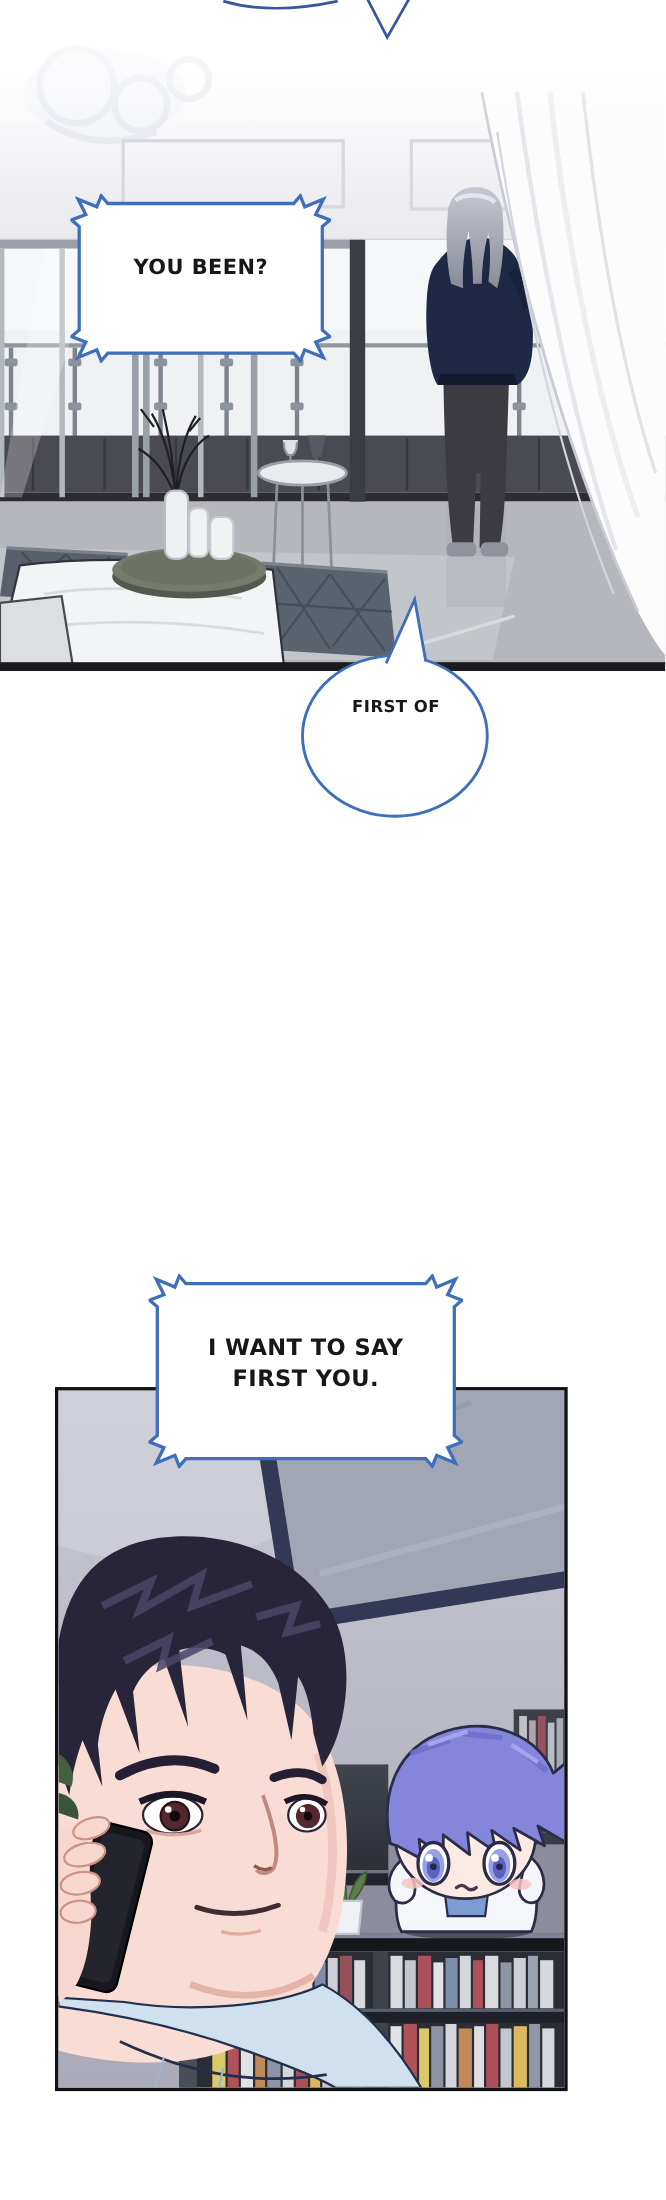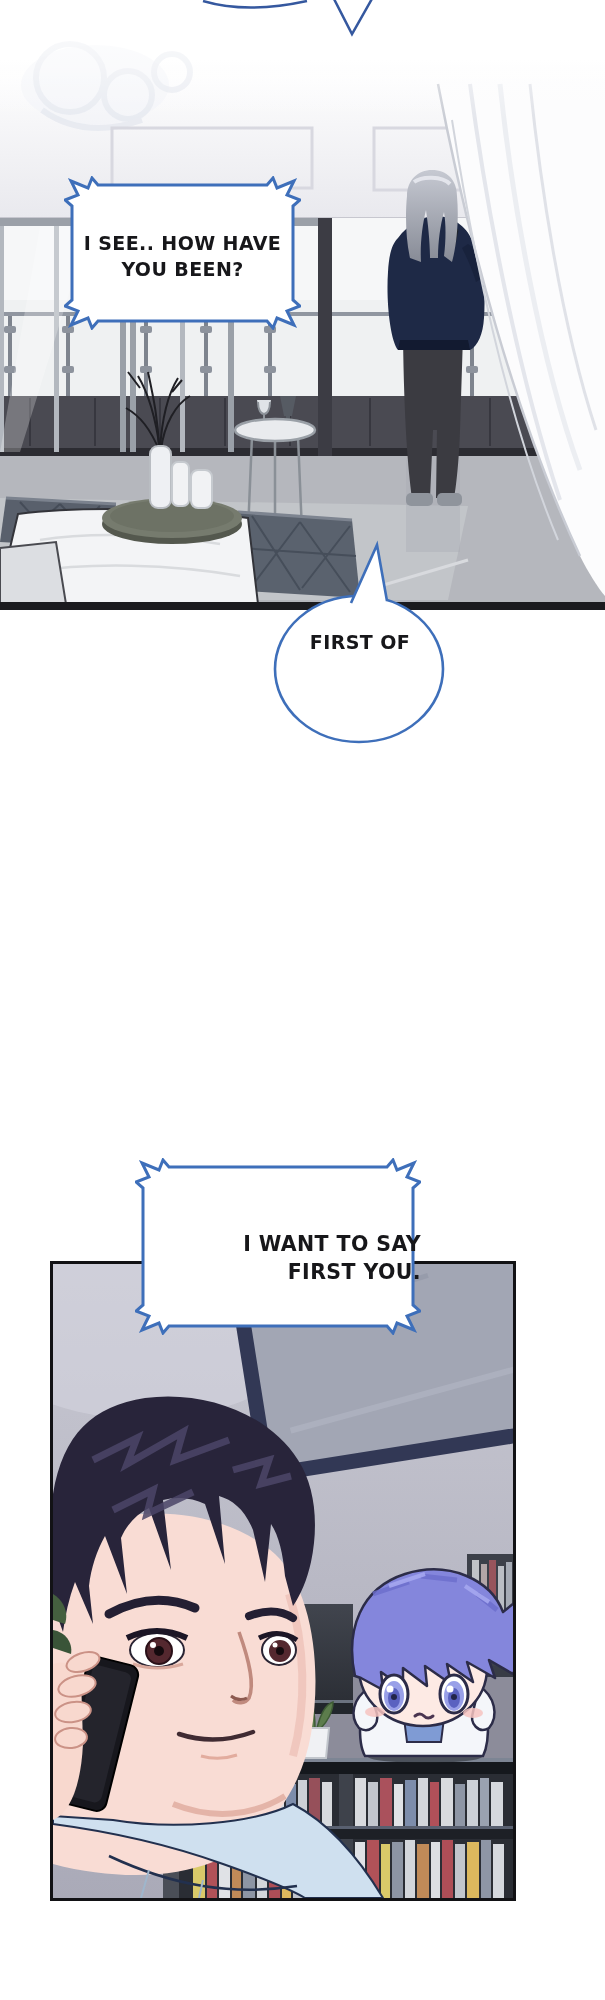--- a/index.html
+++ b/index.html
@@ -13,22 +13,22 @@
   .shout-box{position:absolute;z-index:6;}
   .shout-box svg{position:absolute;left:0;top:0;}
   .bubble-line{stroke:var(--bubble-border,#3e6fba);}
   .shout-text{
     position:absolute;left:0;right:0;z-index:2;
     text-align:center;font-weight:bold;color:var(--ink,#17171a);
     letter-spacing:.4px;
   }
   .shout-text .line{display:block;}
   #shout-box-1 .shout-text{top:54px;font-size:19px;line-height:26px;}
-  #shout-box-2 .shout-text{top:72px;font-size:20.5px;line-height:28px;text-align:right;}
-  #round-bubble .shout-text{top:96px;font-size:19px;line-height:27px;}
+  #shout-box-2 .shout-text{top:53px;font-size:20.5px;line-height:28px;}
+  #round-bubble .shout-text{top:96px;font-size:15px;line-height:27px;}
   
   #panel-closeup{
     position:absolute;left:50px;top:1261px;width:460px;height:634px;
     border:3px solid var(--panel-border,#121215);
     background:#b9b9c5;z-index:2;overflow:hidden;
   }
   #panel-living-room{position:absolute;left:0;top:0;z-index:1;}
 </style>
 </head>
 <body>
@@ -207,21 +207,20 @@
       <path d="M 203,1 Q 247,14 307,1" fill="none" stroke="#35589f" stroke-width="2.5"></path>
       <path d="M 333,-3 L 352,34 L 373,-3" fill="#ffffff" stroke="#35589f" stroke-width="2.5"></path>
     </g>
   </svg>
 
   <div id="shout-box-1" class="shout-box" style="left:64px;top:176px;width:237px;height:154px;">
     <svg width="237" height="154" viewBox="0 0 237 154" xmlns="http://www.w3.org/2000/svg">
       <polygon class="bubble-line" points="8,30 1,24 14,19 7,5 24,12 28,2 34,9 203,9 209,2 213,12 230,5 223,19 236,24 229,30 229,124 236,130 223,135 230,149 213,142 209,152 203,145 34,145 28,152 24,142 7,149 14,135 1,130 8,124" fill="#ffffff" stroke-width="3"></polygon>
     </svg>
     <div class="shout-text">
-      <span class="line">I SEE.. HOW HAVE</span>
       <span class="line">YOU BEEN?</span>
     </div>
   </div>
 
   <div id="round-bubble" class="shout-box" style="left:265px;top:533px;width:190px;height:215px;">
     <svg width="190" height="215" viewBox="0 0 190 215" xmlns="http://www.w3.org/2000/svg">
       <ellipse class="bubble-line" cx="94" cy="136" rx="84" ry="73" fill="#ffffff" stroke-width="2.6"></ellipse>
       <path class="bubble-line" d="M 86,70 L 112,12 L 122,68" fill="#ffffff" stroke-width="2.6"></path>
     </svg>
     <div class="shout-text">

